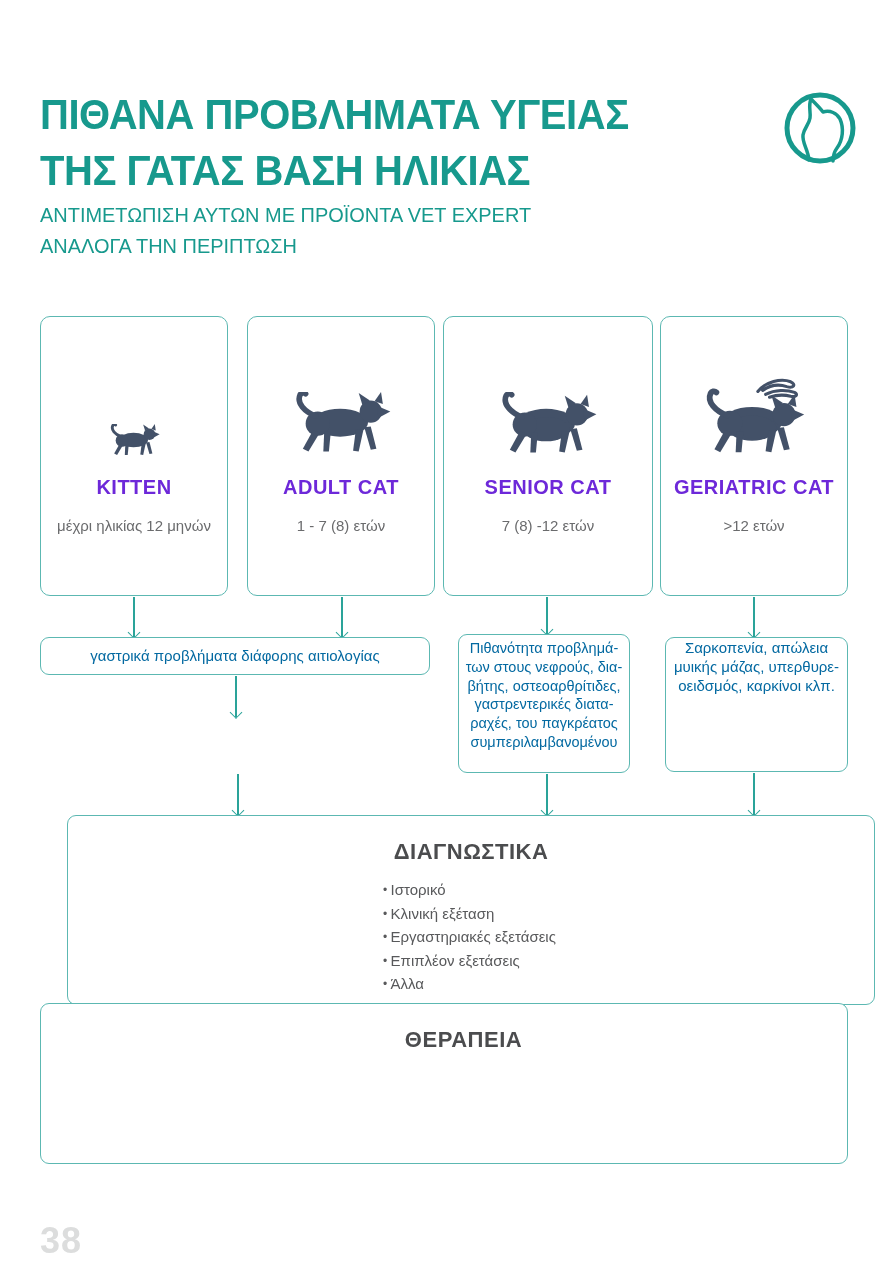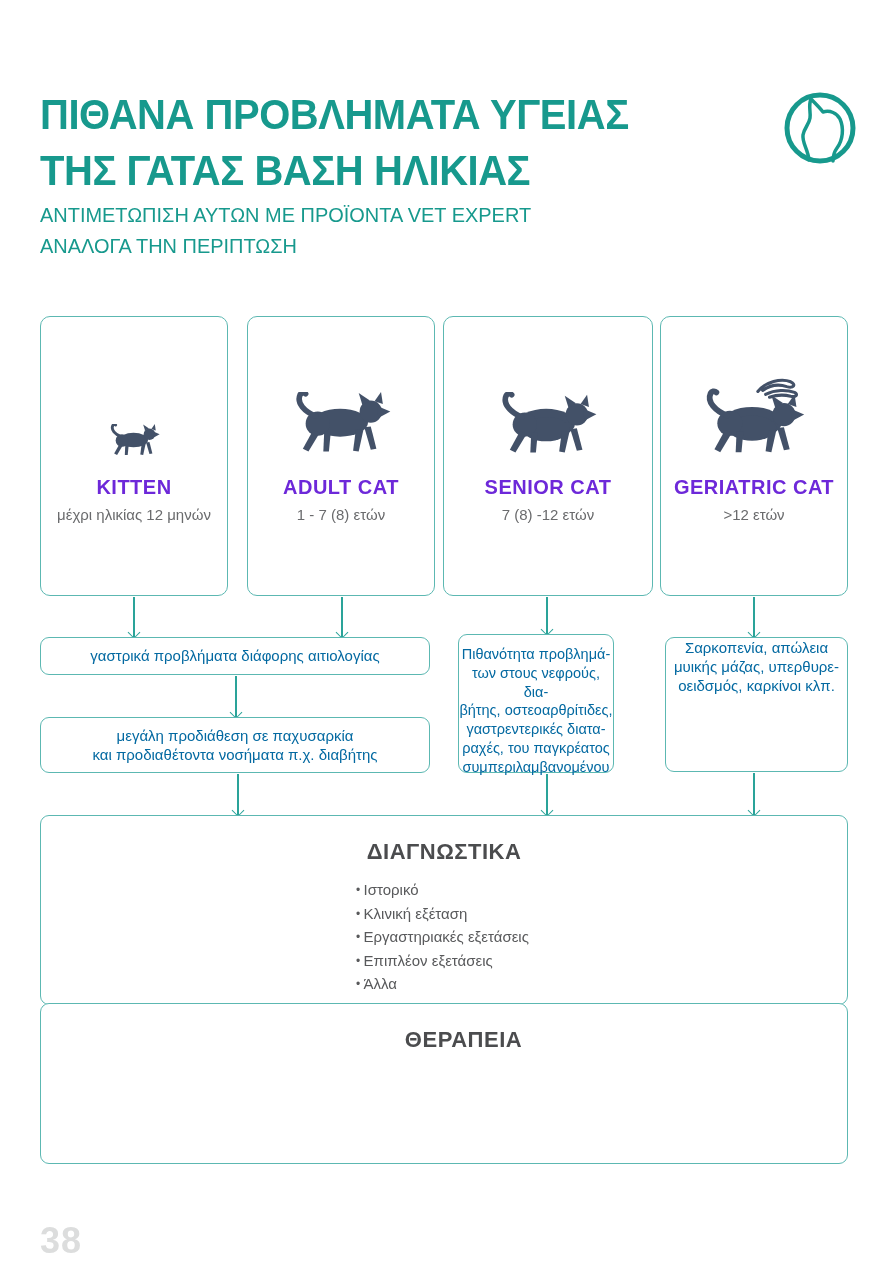--- a/index.html
+++ b/index.html
@@ -25,37 +25,37 @@
   .header-icon{position:absolute;left:782px;top:90px;}
 
   
   .card{
     position:absolute;top:316px;height:280px;box-sizing:border-box;
     border:1.5px solid #5cb8b2;border-radius:10px;background:#fff;
     display:flex;flex-direction:column;align-items:center;
   }
   .card-icon{height:110px;margin-top:32px;display:flex;align-items:flex-end;justify-content:center;}
   .card-name{margin-top:17px;font-size:20px;font-weight:bold;color:#6d28d9;letter-spacing:0.5px;}
-  .card-age{margin-top:7px;font-size:15px;color:#6a6b6d;}
+  .card-age{margin-top:18px;font-size:15px;color:#6a6b6d;}
 
   
   .fbox{
     position:absolute;box-sizing:border-box;border:1.5px solid #5cb8b2;border-radius:9px;
     background:#fff;color:#0369a1;font-size:15px;text-align:center;white-space:pre-line;
   }
   .fbox1{left:40px;top:637px;width:390px;height:38px;line-height:35px;}
   .fbox2{left:40px;top:717px;width:390px;height:56px;line-height:19px;padding-top:8px;}
-  .fbox3{left:458px;top:634px;width:156px;height:139px;line-height:18.8px;padding-top:10px;font-size:14.5px;}
+  .fbox3{left:458px;top:634px;width:172px;height:139px;line-height:18.8px;padding-top:4px;font-size:14.5px;}
   .fbox4{left:665px;top:637px;width:183px;height:135px;line-height:19px;}
 
   .bigbox{
     position:absolute;left:40px;width:808px;box-sizing:border-box;
     border:1.5px solid #5cb8b2;border-radius:9px;background:#fff;
   }
-  .diagbox{top:815px;height:190px;}
+  .diagbox{top:815px;height:190px;margin-left:27px;}
   .therabox{top:1003px;height:161px;padding-left:39px;}
   .bigbox-title{
     margin-top:23px;text-align:center;font-size:22px;font-weight:bold;color:#4b4c4e;
     letter-spacing:0.5px;
   }
   .blist{margin:14px 0 0 0;padding:0;list-style:none;font-size:15px;color:#58595b;line-height:21.5px;}
   .diag-list{margin-left:315px;}
   .thera-list{margin-left:290px;}
   .blist li::before{content:"• ";font-size:12px;position:relative;top:-1px;}
 
@@ -182,22 +182,20 @@
   <div class="arrow" style="left:341px;top:597px;height:40px;"></div>
   <div class="arrow" style="left:235px;top:676px;height:41px;"></div>
   <div class="arrow" style="left:237px;top:774px;height:41px;"></div>
   <div class="arrow" style="left:546px;top:597px;height:37px;"></div>
   <div class="arrow" style="left:546px;top:774px;height:41px;"></div>
   <div class="arrow" style="left:753px;top:597px;height:40px;"></div>
   <div class="arrow" style="left:753px;top:773px;height:42px;"></div>
   <div class="arrow" style="left:444px;top:1006px;height:44px;"></div>
 
   <div class="fbox fbox1">γαστρικά προβλήματα διάφορης αιτιολογίας</div>
-  <div class="fbox fbox2">μεγάλη προδιάθεση σε παχυσαρκία
-και προδιαθέτοντα νοσήματα π.χ. διαβήτης</div>
   <div class="fbox fbox3">Πιθανότητα προβλημά-
 των στους νεφρούς, δια-
 βήτης, οστεοαρθρίτιδες,
 γαστρεντερικές διατα-
 ραχές, του παγκρέατος
 συμπεριλαμβανομένου</div>
   <div class="fbox fbox4">Σαρκοπενία, απώλεια
 μυικής μάζας, υπερθυρε-
 οειδσμός, καρκίνοι κλπ.</div>
 

